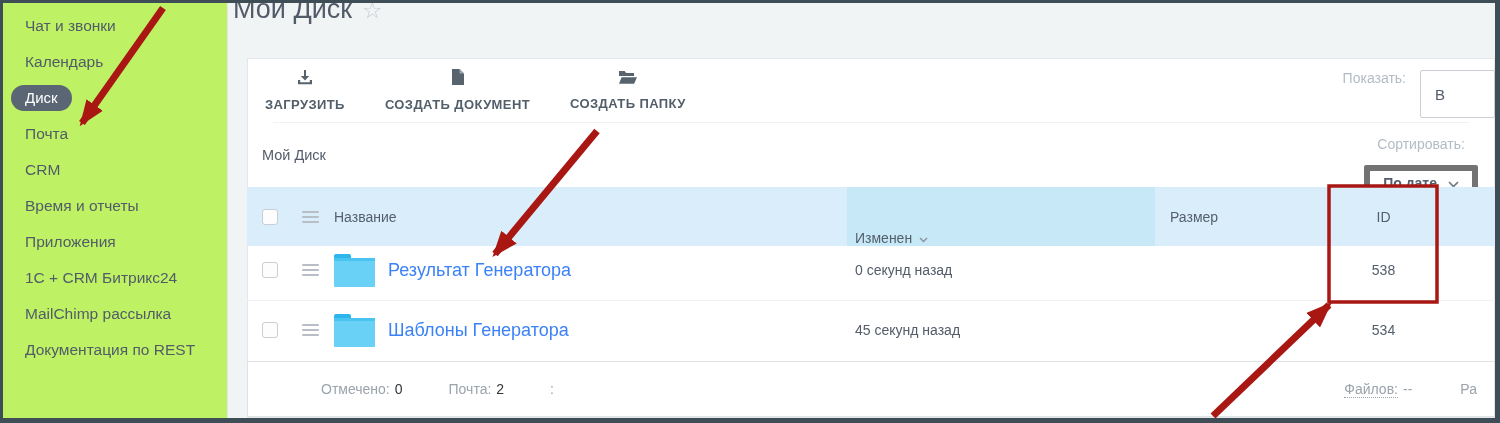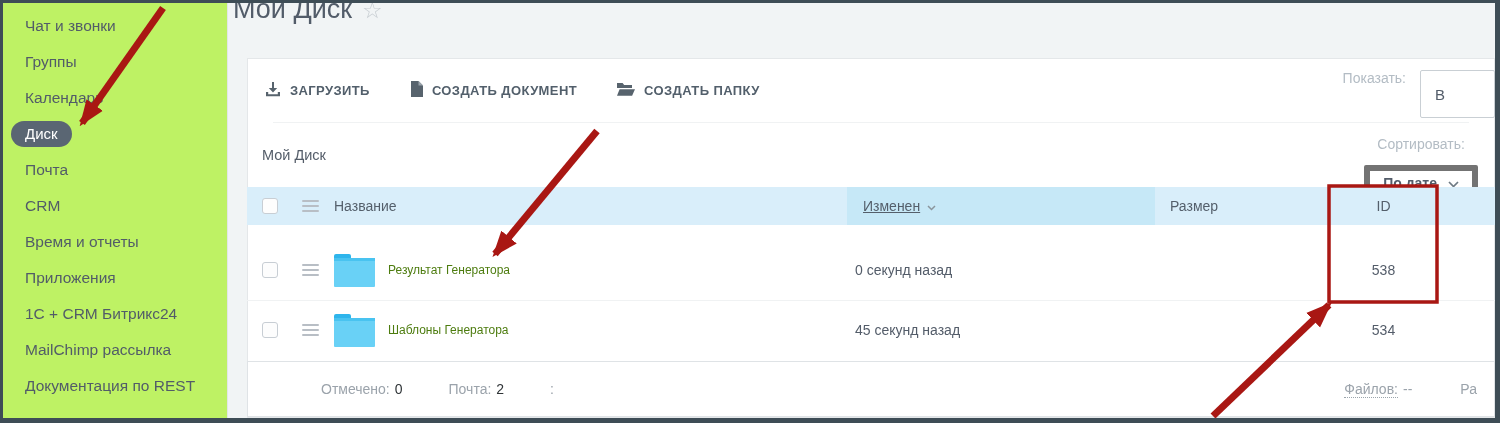--- a/index.html
+++ b/index.html
@@ -29,55 +29,55 @@
 
   
   .panel{position:absolute;left:247px;top:58px;right:5px;bottom:5px;background:#fff;
     border:1px solid #e4e7e9;box-sizing:border-box;z-index:1;}
   .panel-inner{position:absolute;inset:-1px;}
 
   
   .toolbar{position:absolute;left:0;right:0;top:0;height:64px;display:flex;align-items:center;
     padding-left:18px;gap:40px;}
   .tbtn{display:flex;align-items:center;gap:9px;font-size:13px;font-weight:bold;
-    letter-spacing:.4px;color:#525f6b;cursor:pointer;white-space:nowrap;}
+    letter-spacing:.4px;color:#525f6b;cursor:pointer;white-space:nowrap;flex-direction:column;}
   .tbtn svg{fill:#57636d;flex:0 0 auto;}
   .toolbar-sep{position:absolute;top:64px;left:26px;right:26px;border-top:1px solid #f0f2f3;}
   .show-group{position:absolute;right:0;top:12px;height:48px;display:flex;}
   .muted{color:#b3bcc4;font-size:14px;}
   .show-btn{margin-left:14px;width:75px;height:48px;background:#fff;border:1px solid #c9cfd4;
     border-radius:2px;display:flex;align-items:center;padding-left:14px;box-sizing:border-box;
     font-size:15px;color:#525c69;cursor:pointer;}
 
   
   .crumb-row{position:absolute;top:65px;left:0;right:0;height:64px;}
   .crumb{position:absolute;left:15px;top:24px;font-size:14.5px;color:#545d69;cursor:pointer;}
   .sort-group{position:absolute;right:17px;top:13px;display:flex;align-items:center;gap:13px;flex-direction:column;}
   .sort-btn{height:36px;min-width:98px;background:#fff;border:6px solid #737373;border-radius:2px;
     display:flex;align-items:center;justify-content:center;gap:11px;padding:0 13px;
     font-size:14px;font-weight:600;color:#535c69;cursor:pointer;box-sizing:border-box;}
   .chev{stroke:#6e7a84;}
 
   
   .grid{display:grid;grid-template-columns:40px 32px 513px 308px 175px 107px 1fr;
     align-items:center;padding-left:15px;}
-  .thead{position:absolute;top:129px;left:0;right:0;height:38px;
+  .thead{position:absolute;top:129px;left:0;right:0;height:59px;
     background:var(--header-blue,#d9eefa);font-size:14px;color:#545f6b;}
-  .th-mod{align-self:stretch;display:flex;align-items:center;gap:7px;padding-left:16px;
-    background:var(--sorted-column-blue,#c6e8f7);cursor:pointer;text-decoration:underline;}
+  .th-mod{align-self:stretch;display:flex;align-items:flex-end;gap:7px;padding-left:8px;
+    background:var(--sorted-column-blue,#c6e8f7);cursor:pointer;}
   .th-mod .chev2{stroke:#8a959d;}
   .th-size{padding-left:15px;cursor:pointer;}
   .th-id{text-align:center;cursor:pointer;}
   .th-name{cursor:pointer;}
 
   .t-row{position:absolute;left:0;right:0;height:60px;font-size:14px;color:#535c69;}
   .t-row.r1{top:182px;border-bottom:1px solid #f0f2f3;}
   .t-row.r2{top:242px;}
   .cell-name{display:flex;align-items:center;gap:13px;}
-  .name-link{font-size:12px;color:#4d7c0f;cursor:pointer;}
+  .name-link{font-size:18px;color:#3b82f6;cursor:pointer;}
   .cell-mod{padding-left:8px;}
   .cell-size{padding-left:15px;}
   .cell-id{text-align:center;}
 
   .checkbox{width:14px;height:14px;border:1px solid #c8ced4;border-radius:3px;background:#fdfdfd;cursor:pointer;}
   .hamburger{width:17px;cursor:grab;}
   .hamburger i{display:block;height:2px;background:#b8bec5;margin:3px 0;border-radius:1px;}
 
   .folder-icon{width:41px;height:33px;position:relative;flex:0 0 auto;cursor:pointer;}
   .folder-icon .tab{position:absolute;top:0;left:0;width:17px;height:7px;
@@ -99,23 +99,20 @@
 
   
   .annot{position:absolute;inset:0;z-index:40;pointer-events:none;color:var(--annotation-red,#a91713);}
 </style>
 </head>
 <body>
 
 <aside class="sidebar">
   <div class="side-item">
       <span class="label">Чат и звонки</span>
-    </div>
-  <div class="side-item">
-      <span class="label">Группы</span>
     </div>
   <div class="side-item">
       <span class="label">Календарь</span>
     </div>
   <div class="side-item active">
       <span class="label">Диск</span>
     </div>
   <div class="side-item">
       <span class="label">Почта</span>
     </div>

